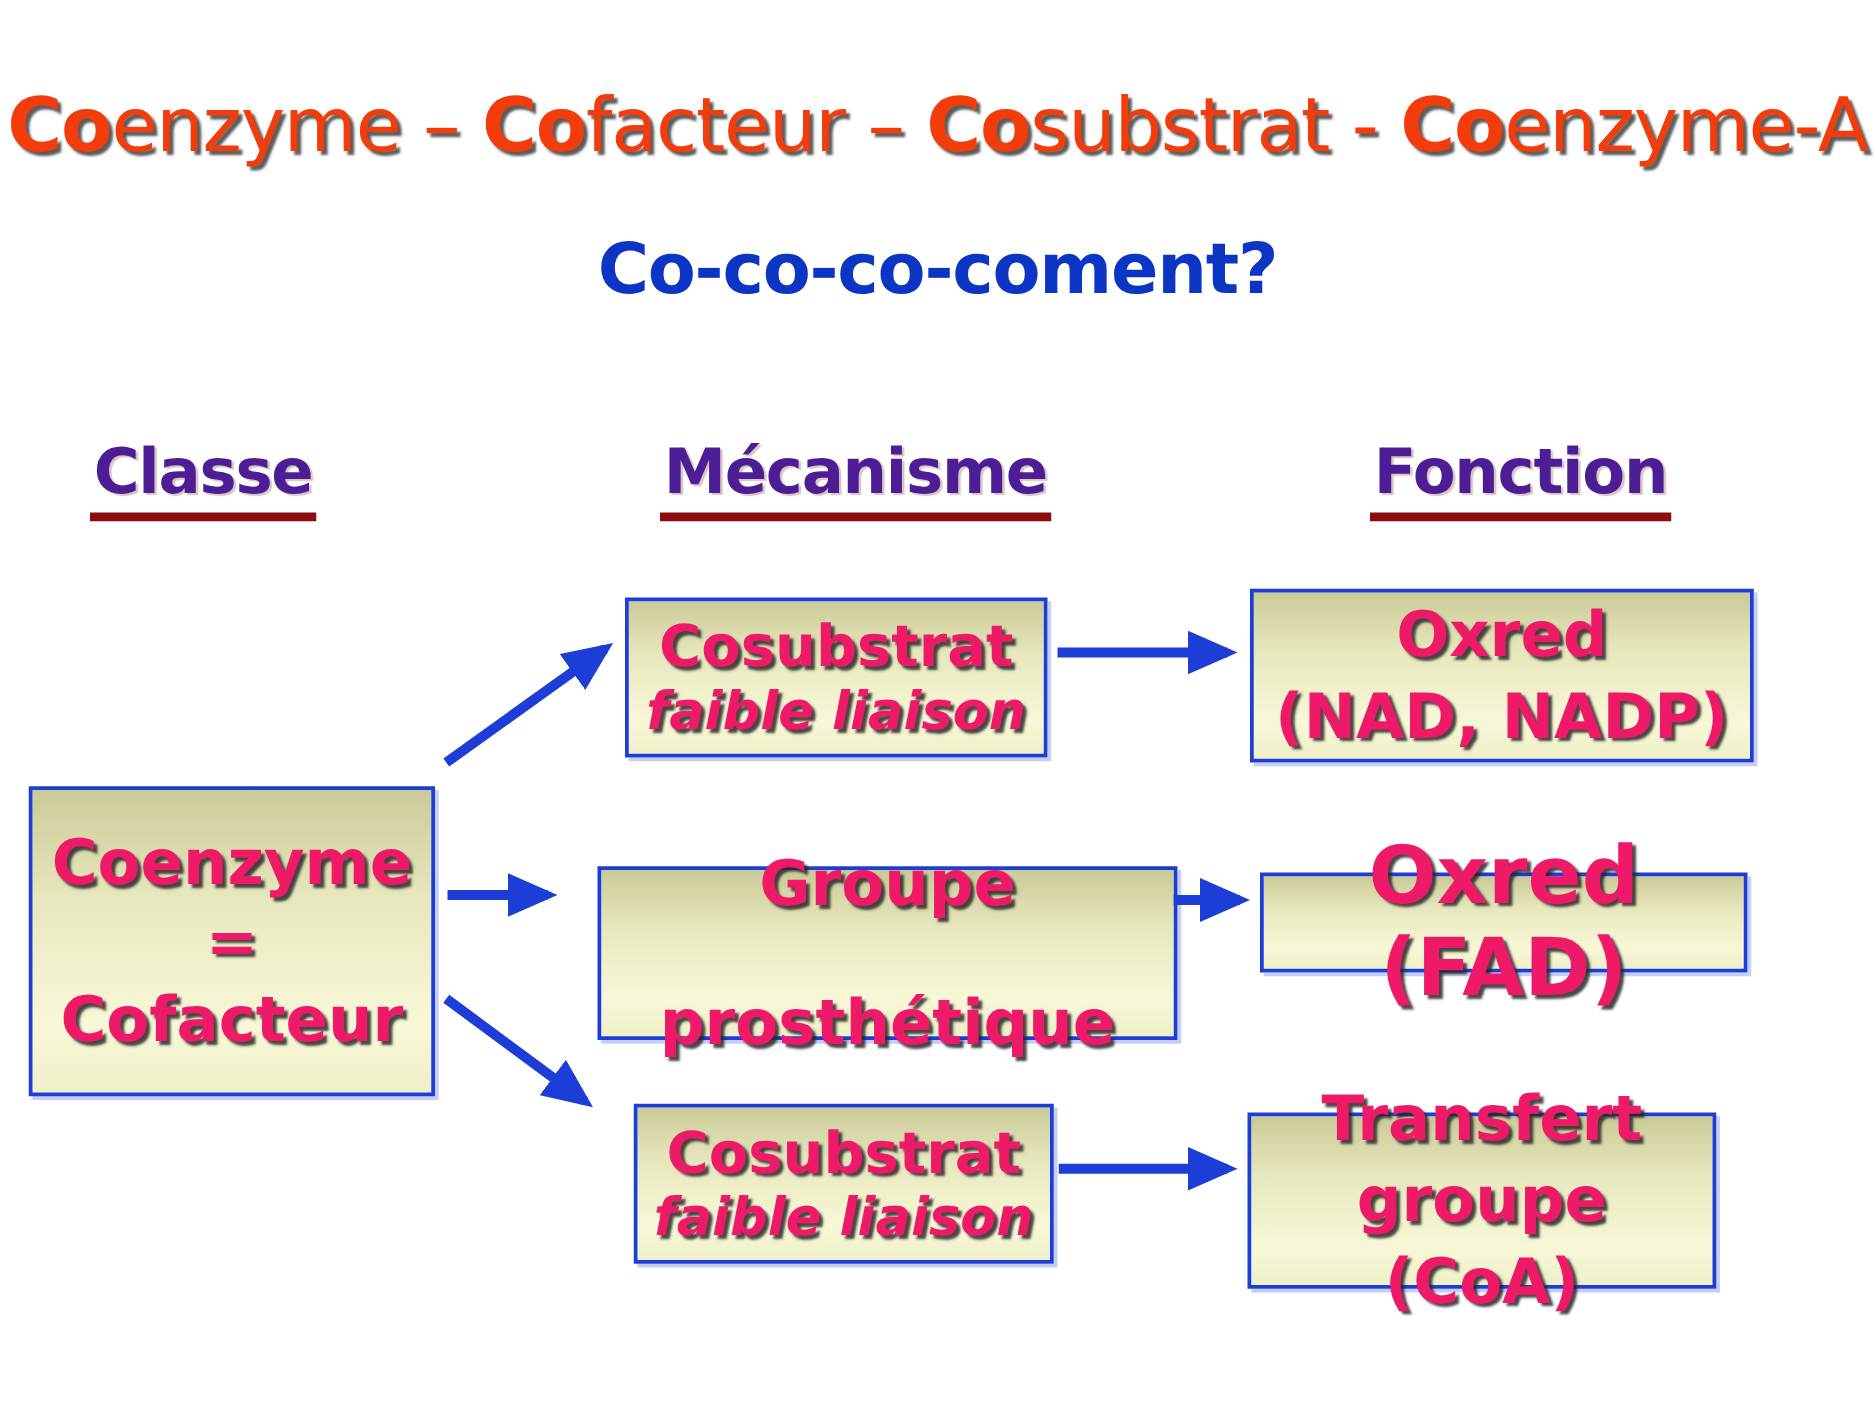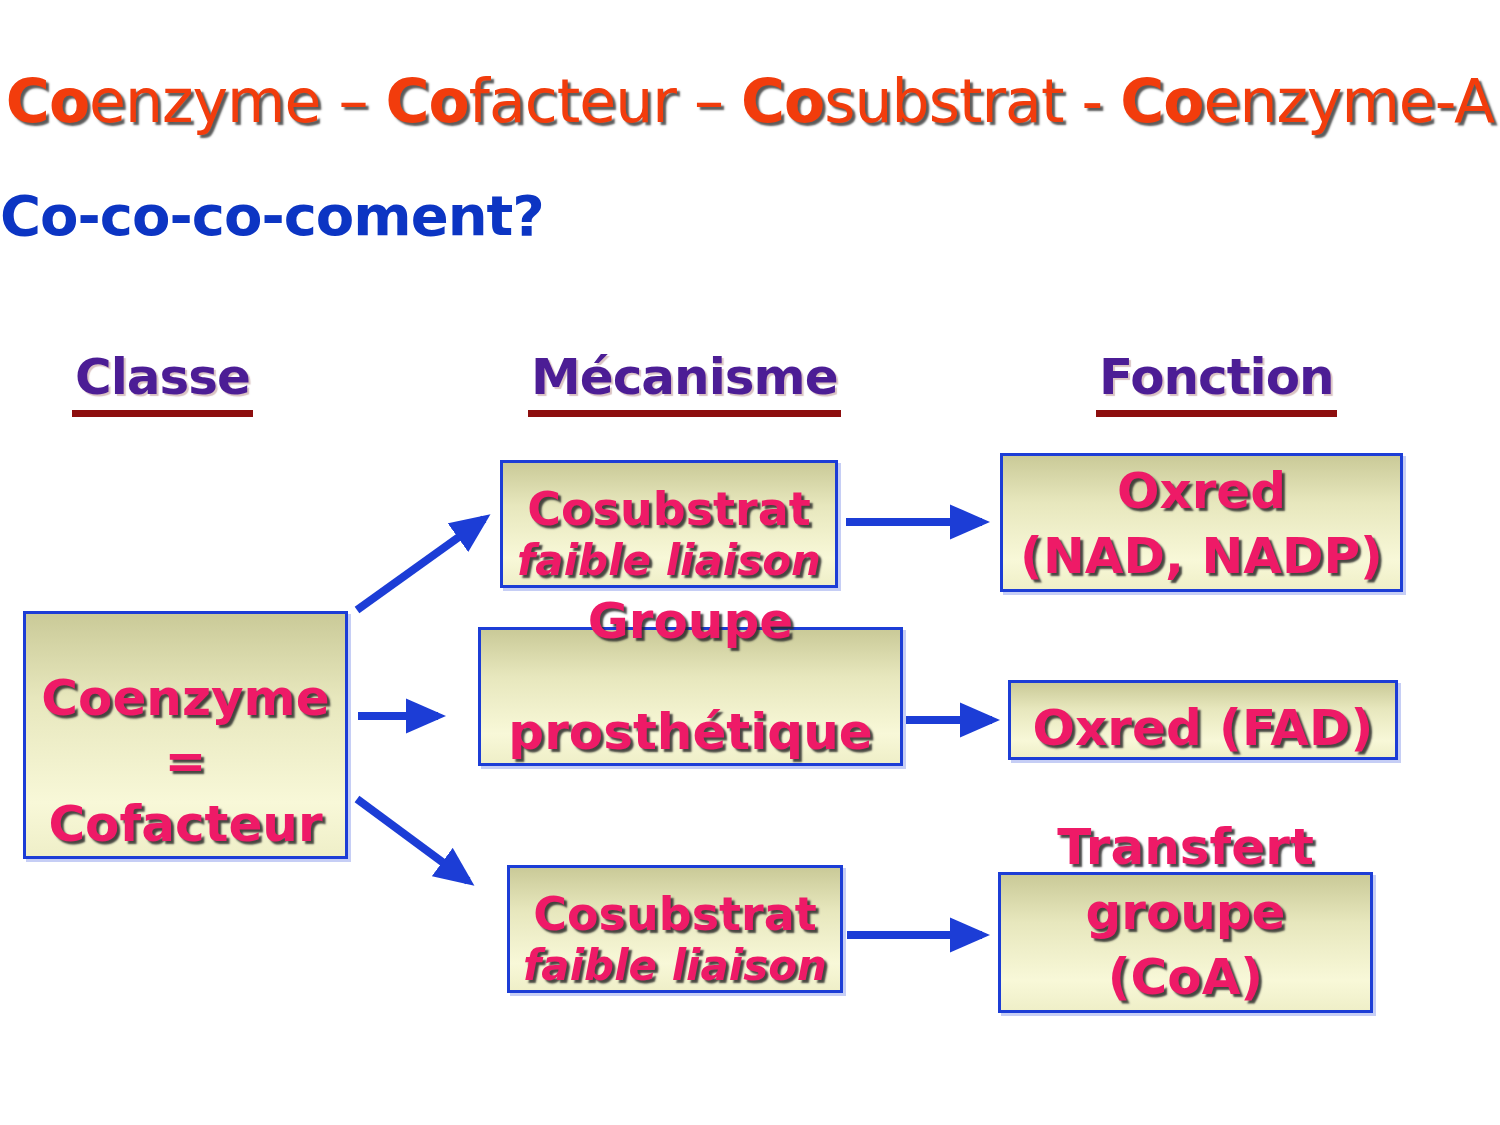--- a/index.html
+++ b/index.html
@@ -26,21 +26,21 @@
     letter-spacing: -1px;
   }
   .title span { white-space: pre; }
   .title .co { font-weight: bold; }
 
   .subtitle {
     position: absolute;
     top: 183px; left: 0;
     width: 100%;
     margin: 0;
-    text-align: left;
+    text-align: center;
     font-size: 56px;
     font-weight: bold;
     color: #0c35c3;
     letter-spacing: -1px;
   }
 
   
   .col-header {
     position: absolute;
     top: 348px;
@@ -59,32 +59,33 @@
   
   .box {
     position: absolute;
     box-sizing: border-box;
     border: 3px solid #1c3dd6;
     background: linear-gradient(180deg, #caca98 0%, #e7e7bd 35%, #f8f8d8 78%, #efefc8 100%);
     box-shadow: 3px 3px 0 rgba(28,61,214,0.25);
     display: flex;
     flex-direction: column;
     align-items: center;
-    justify-content: flex-end;
+    justify-content: center;
     text-align: center;
     color: #ee1a67;
     font-weight: bold;
     text-shadow: 3px 3px 2px rgba(40,40,40,0.85);
+    margin-top: 18px;
   }
   #box-classe      { left: 23px;   top: 611px; width: 325px; height: 248px; font-size: 50px; line-height: 1.26; }
   #box-mech-top    { left: 500px;  top: 460px; width: 338px; height: 128px; }
-  #box-mech-mid    { left: 478px;  top: 627px; width: 425px; height: 139px; font-size: 50px; line-height: 1.25; gap: 48px; }
+  #box-mech-mid    { left: 478px;  top: 675px; width: 464px; height: 139px; font-size: 50px; line-height: 1.25; gap: 48px; }
   #box-mech-bottom { left: 507px;  top: 865px; width: 336px; height: 128px; }
   #box-func-top    { left: 1000px; top: 453px; width: 403px; height: 139px; font-size: 50px; line-height: 1.3; }
-  #box-func-mid    { left: 1008px; top: 680px; width: 390px; height: 80px;  font-size: 50px; }
+  #box-func-mid    { left: 1008px; top: 680px; width: 390px; height: 80px;  font-size: 64px; }
   #box-func-bottom { left: 998px;  top: 872px; width: 375px; height: 141px; font-size: 50px; line-height: 1.3; }
 
   .cosub-title { font-size: 46px; line-height: 1.2; }
   .cosub-sub   { font-size: 42px; font-style: italic; line-height: 1.15; }
 
   
   .arrows {
     position: absolute;
     left: 0; top: 0;
     width: 1500px; height: 1125px;

